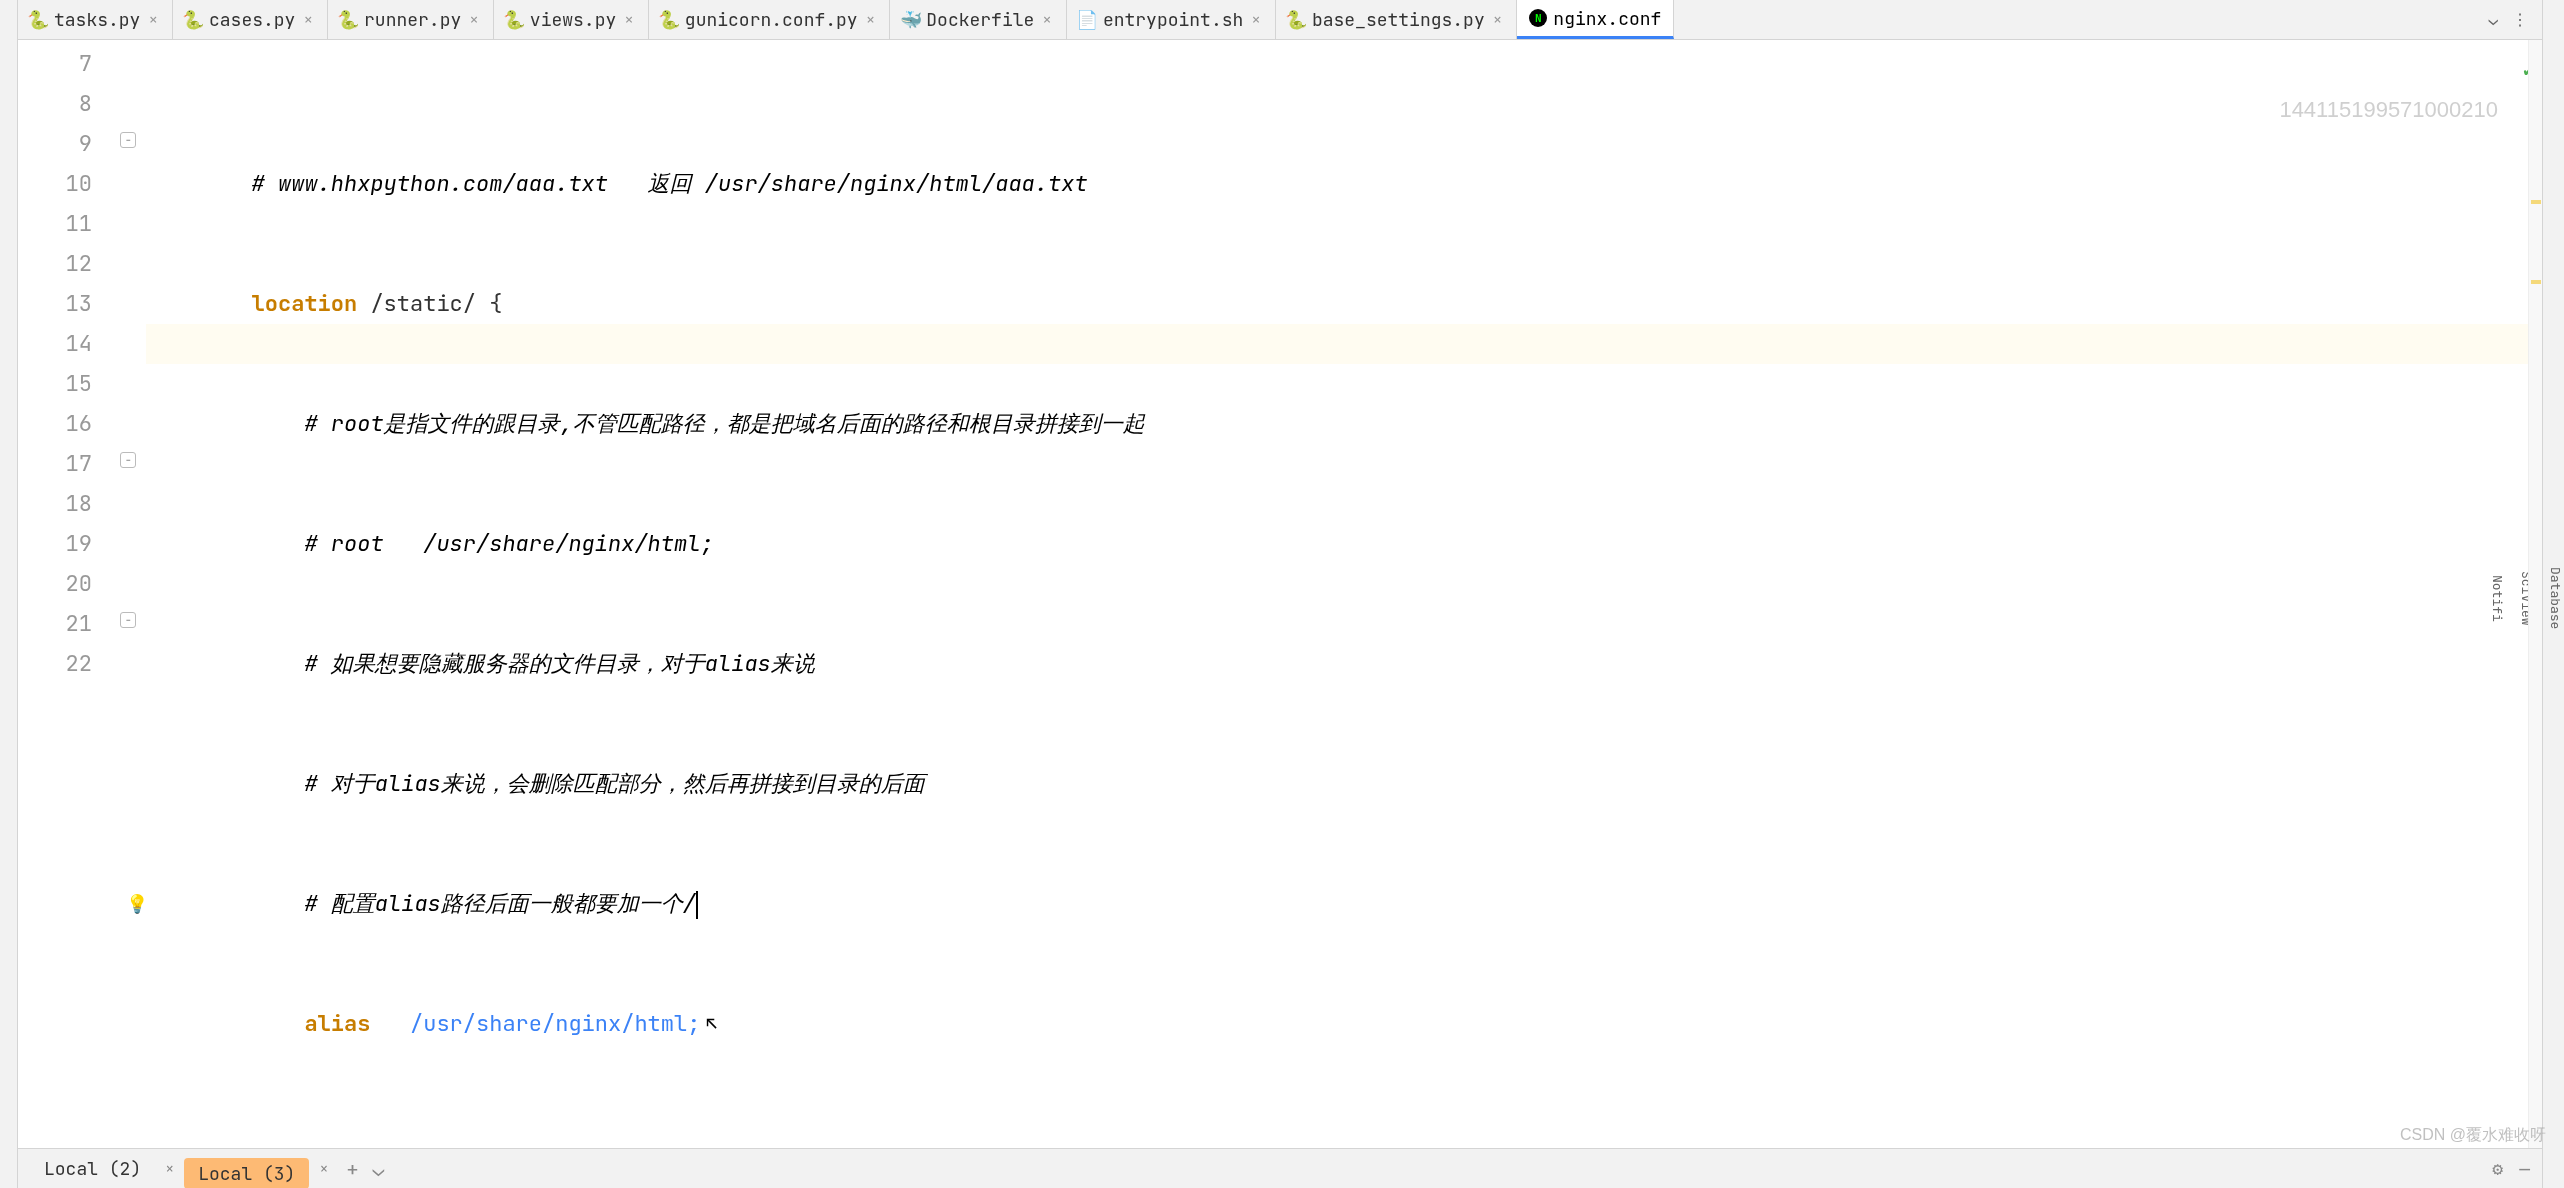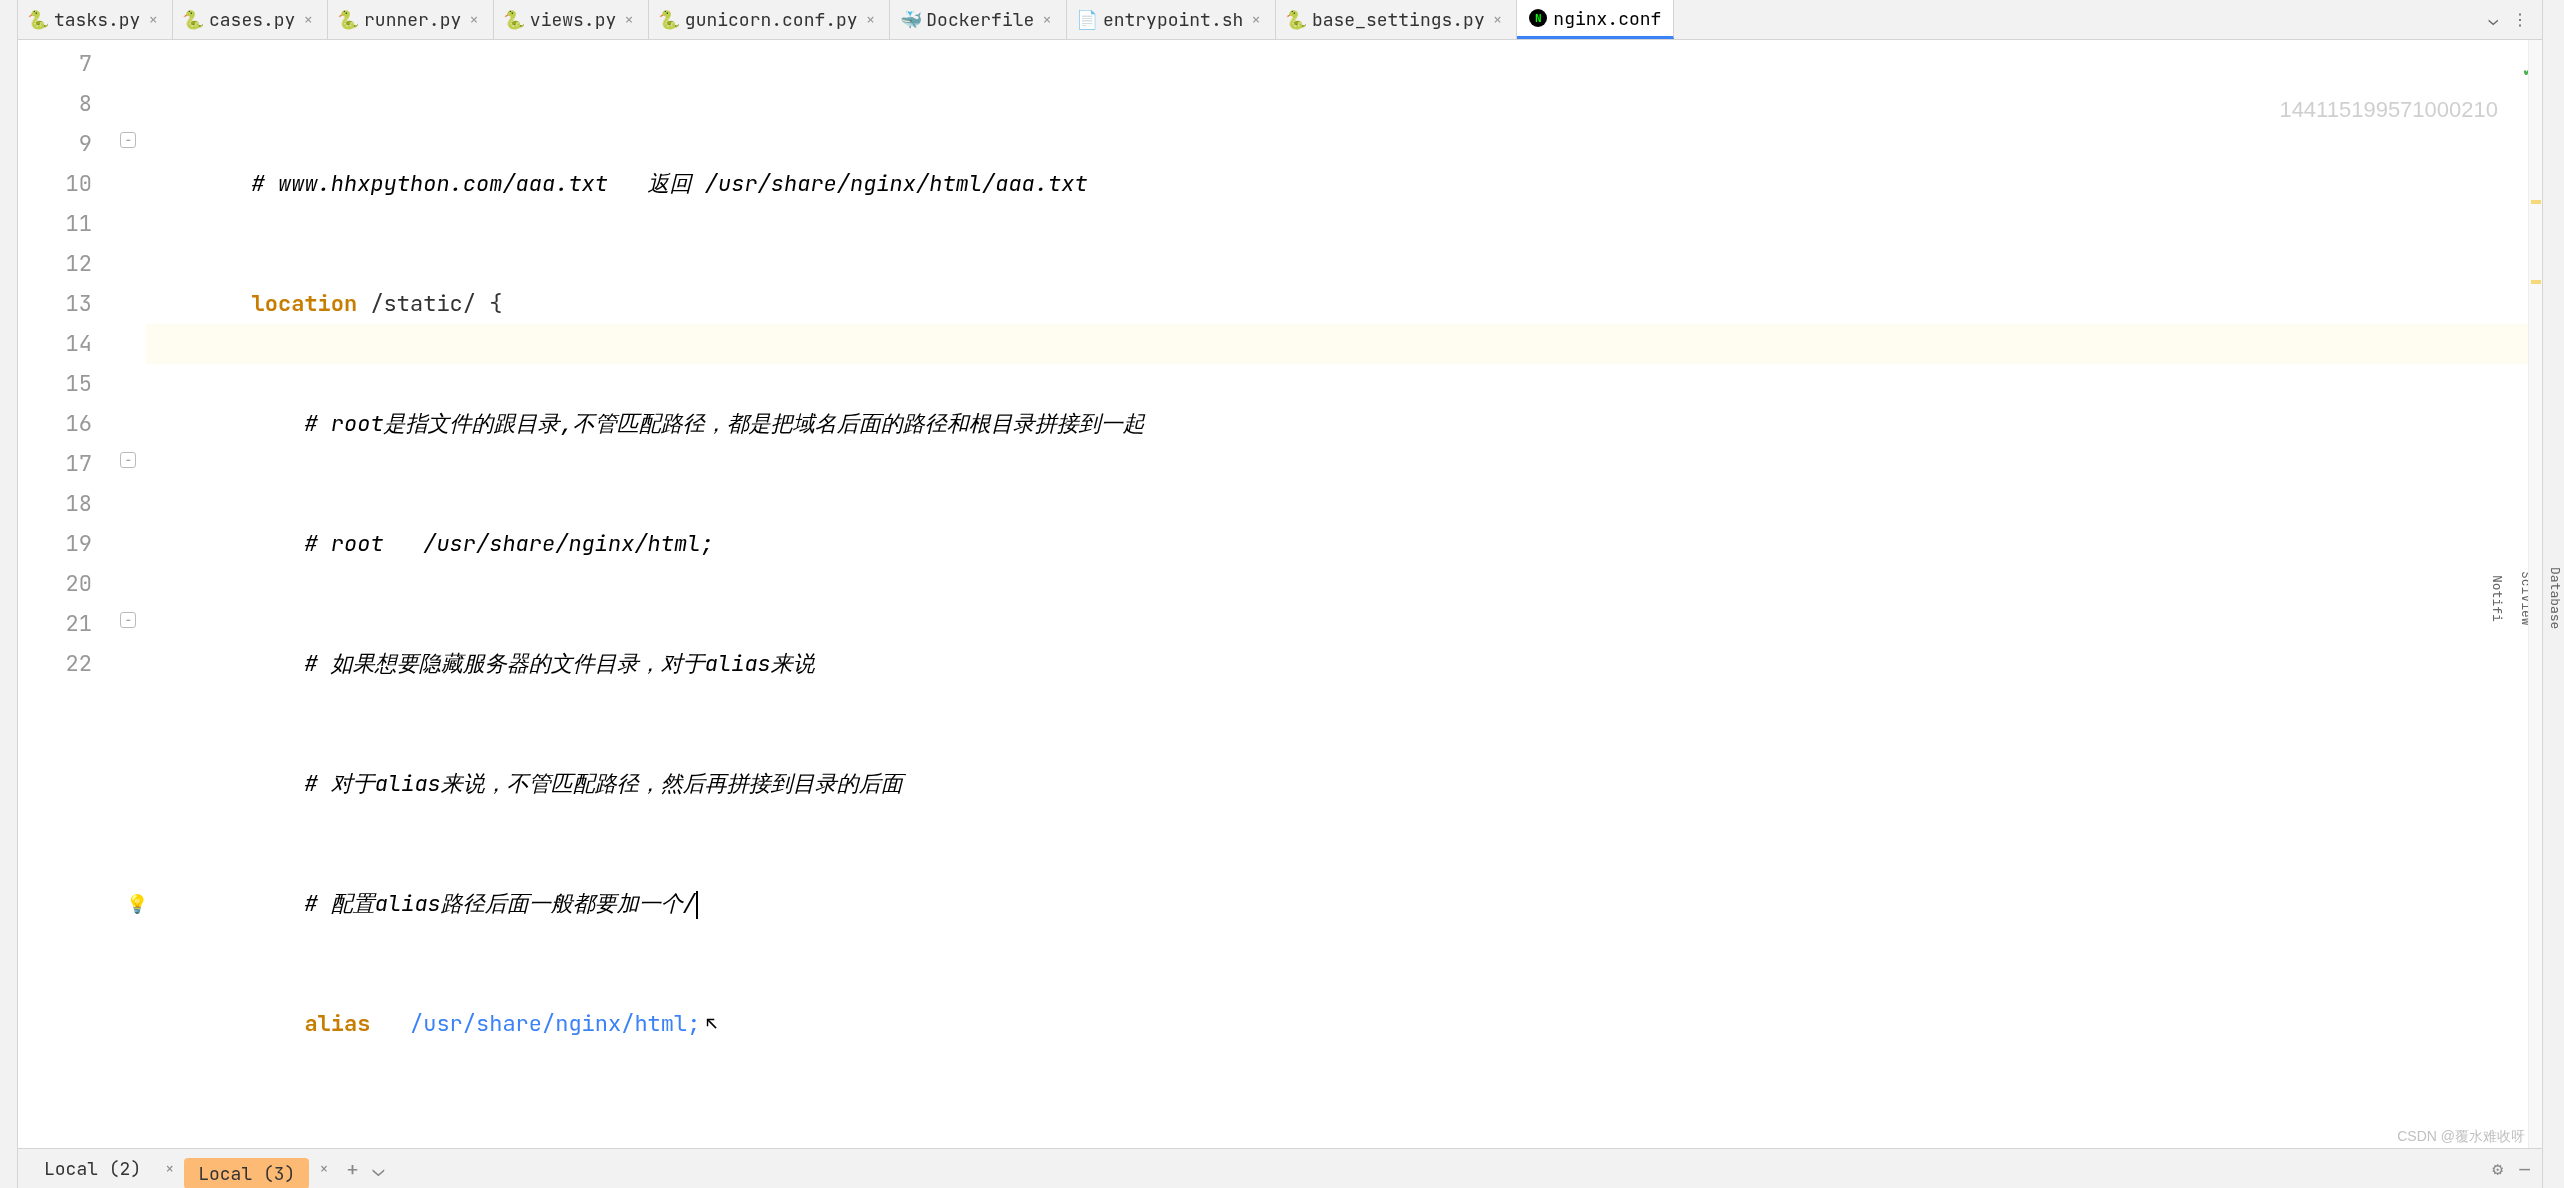--- a/index.html
+++ b/index.html
@@ -194,23 +194,23 @@
       padding: 4px 14px;
       border-radius: 4px;
       cursor: pointer;
     }
     .btab.active { background: #fdba74; margin-top: 9px; }
     .btab-close { color: #888; padding: 0 4px; font-size: 15px; }
     .btab-actions { display: flex; align-items: center; gap: 14px; margin-left: 8px; color: #888; font-size: 20px; }
     .bottom-right { margin-left: auto; display: flex; gap: 16px; color: #888; font-size: 18px; align-items: center; }
     .credit {
       position: absolute;
-      right: 39px;
+      right: 18px;
       bottom: 42px;
-      font-size: 14px;
+      font-size: 16px;
       color: rgba(150,150,150,0.6);
       font-family: sans-serif;
     }
     .minimap {
       position: absolute;
       right: 0;
       top: 0;
       bottom: 0;
       width: 14px;
       background: #f8f8f8;
@@ -310,21 +310,21 @@
       <div class="fold-mark" style="top:412px">−</div>
       <div class="fold-mark" style="top:572px">−</div>
     </div>
     <div class="code">
       <div class="line-highlight" style="top:284px"></div>
       <div class="code-line"><span class="comment">        # www.hhxpython.com/aaa.txt   返回 /usr/share/nginx/html/aaa.txt</span></div>
       <div class="code-line"><span>        </span><span class="keyword">location</span><span class="brace"> /static/ {</span></div>
       <div class="code-line"><span class="comment">            # root是指文件的跟目录,不管匹配路径，都是把域名后面的路径和根目录拼接到一起</span></div>
       <div class="code-line"><span class="comment">            # root   /usr/share/nginx/html;</span></div>
       <div class="code-line"><span class="comment">            # 如果想要隐藏服务器的文件目录，对于alias来说</span></div>
-      <div class="code-line"><span class="comment">            # 对于alias来说，不管匹配路径，然后再拼接到目录的后面</span></div>
+      <div class="code-line"><span class="comment">            # 对于alias来说，会删除匹配部分，然后再拼接到目录的后面</span></div>
       <div class="code-line"><span class="bulb">💡</span><span class="comment">            # 配置alias路径后面一般都要加一个/</span><span class="cursor"></span></div>
       <div class="code-line"><span>            </span><span class="keyword">alias</span><span class="path">   /usr/share/nginx/html;</span><span class="mouse-pointer" style="top:0;left:560px">↖</span></div>
       
       
       
       
       
       
       
 

